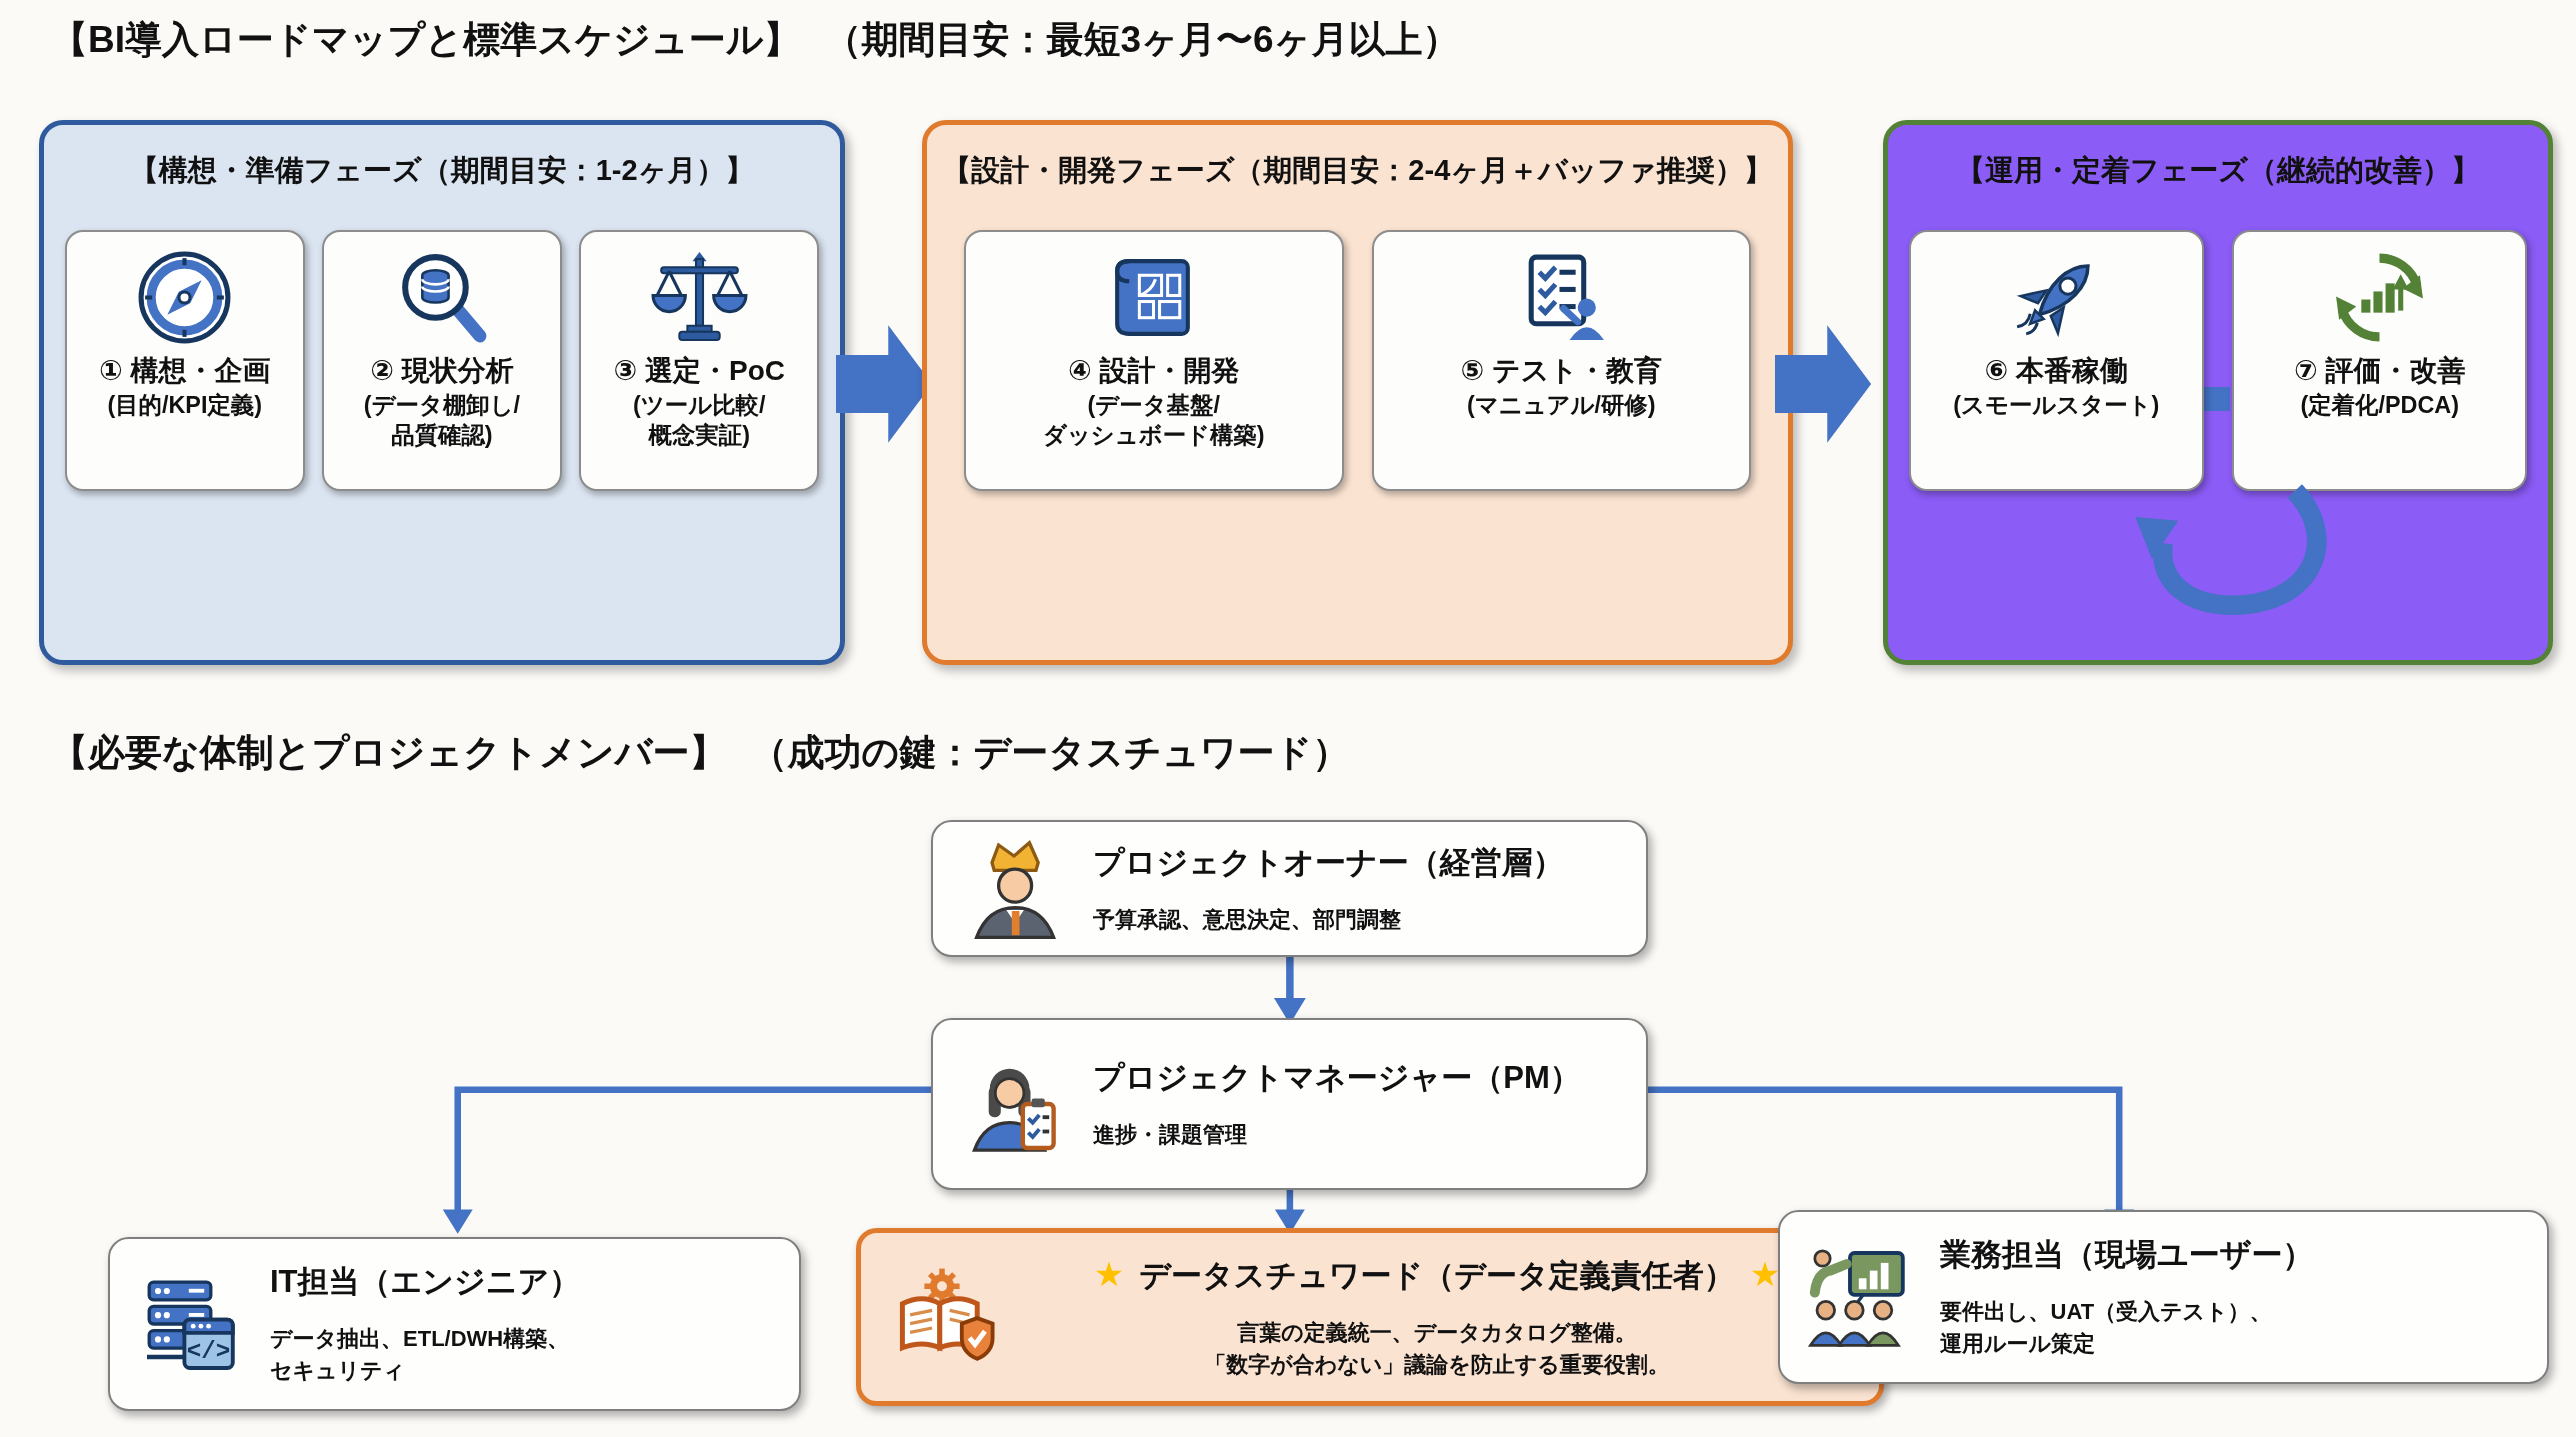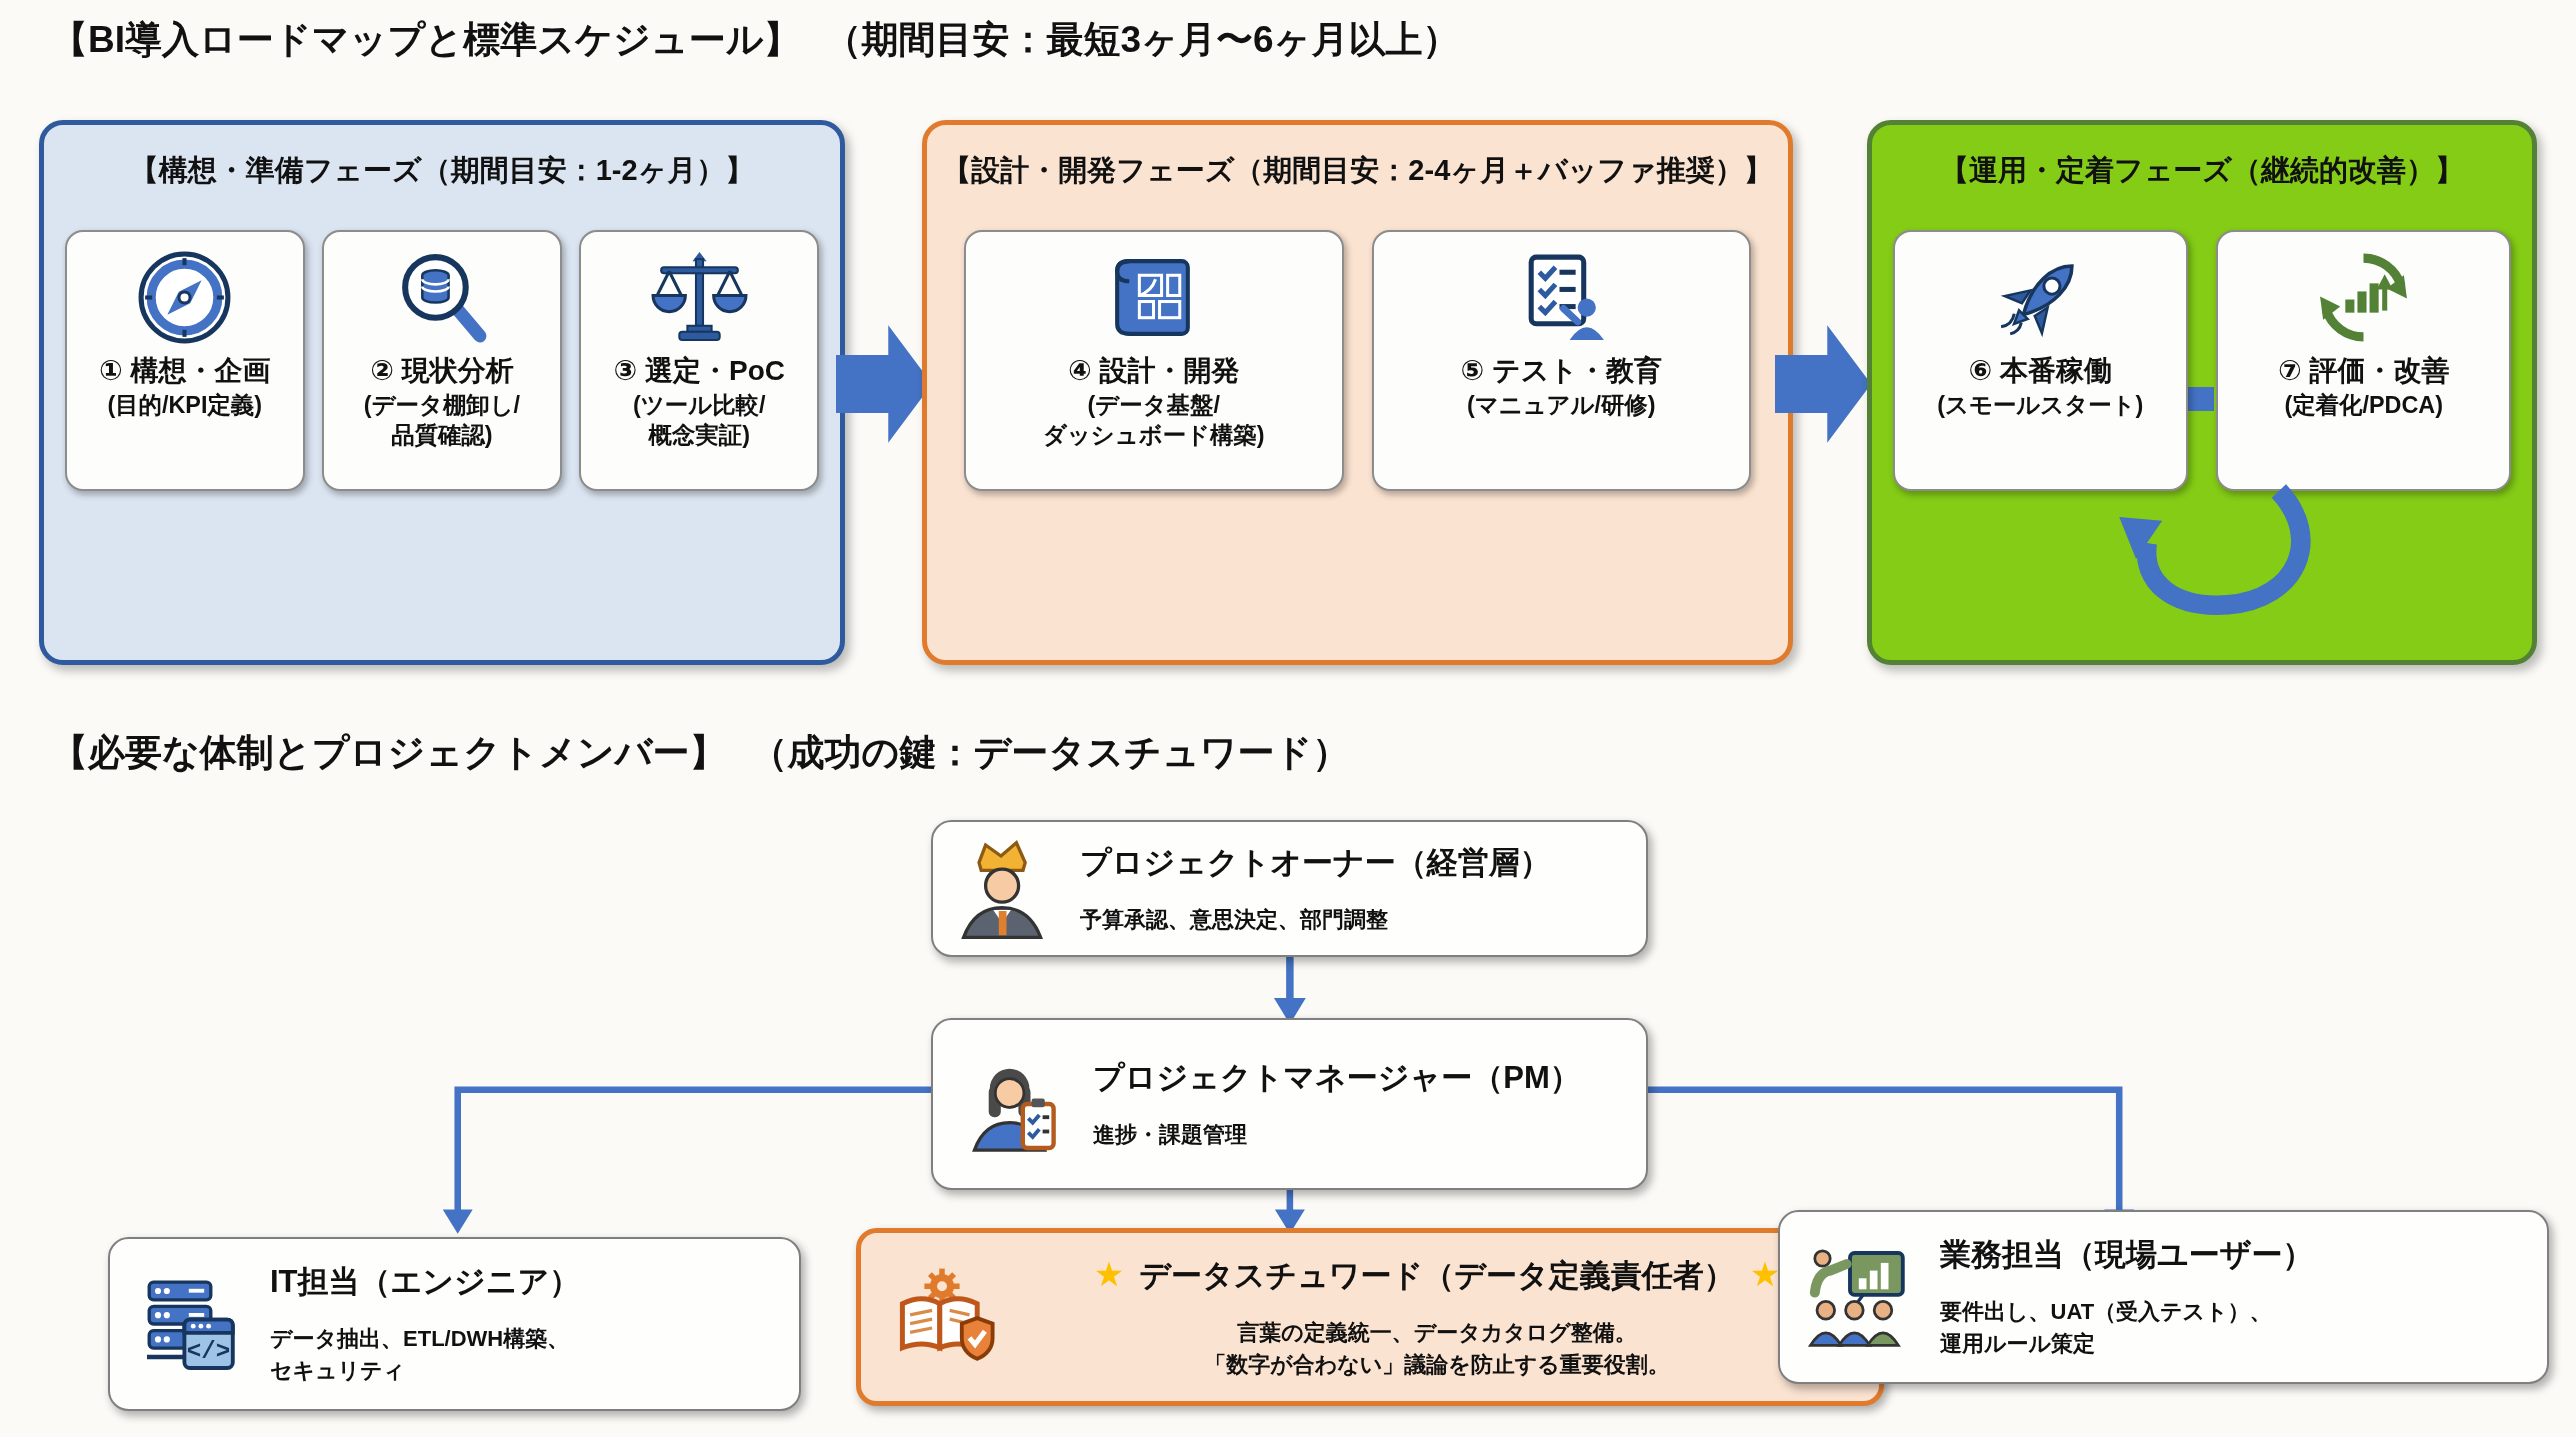--- a/index.html
+++ b/index.html
@@ -9,21 +9,21 @@
     font-family:"Liberation Sans","DejaVu Sans",sans-serif; font-weight:700;
   }
   .sec-title{position:absolute; font-size:37px; white-space:nowrap;}
   .sec-title .sub{margin-left:24px;}
 
   
   .phase{position:absolute; border-radius:24px; border:5.6px solid #000;
          box-shadow:4.7px 5.6px 9.4px rgba(0,0,0,.25);}
   .phase-blue  {background:#dbe5f1; border-color:#2f5b9e;}
   .phase-orange{background:#fbe3d1; border-color:#e07b2e;}
-  .phase-green {background:#84cc16; border-color:#538135;}
+  .phase-green {background:#8b5cf6; border-color:#538135;margin-left:16px;}
   .phase-header{position:absolute; left:0; right:0; top:26px; text-align:center;
                 font-size:29px; white-space:nowrap;}
   .cards{position:absolute; left:20.6px; right:20.6px; top:105px; display:flex;}
   .gap-sm{gap:17px;} .gap-lg{gap:28px;}
   .card{flex:1; height:257px; background:#fdfdfc; border:2.3px solid #8c8c8c;
         border-radius:18px; box-shadow:2.8px 3.7px 6.6px rgba(0,0,0,.28);
         display:flex; flex-direction:column; align-items:center;}
   .card-icon{width:101px; height:101px; margin-top:15px; flex:none;}
   .card-title{font-size:28px; margin-top:3.7px; white-space:nowrap;}
   .card-sub{font-size:23.4px; line-height:1.3; text-align:center; white-space:pre-line;}
@@ -210,21 +210,21 @@
     <g stroke="#4472c4" stroke-width="7" fill="none">
       <polyline points="997,1164 489,1164 489,1296"></polyline>
       <polyline points="1760,1164 2264,1164 2264,1296"></polyline>
       <line x1="1378" y1="1240" x2="1378" y2="1296"></line>
     </g>
     <polygon points="473,1292 505,1292 489,1318" fill="#4472c4"></polygon>
     <polygon points="2248,1292 2280,1292 2264,1318" fill="#4472c4"></polygon>
     <polygon points="1362,1292 1394,1292 1378,1318" fill="#4472c4"></polygon>
   </svg>
 
-  <div class="member" style="left:931px; top:820px; width:717px; height:137px;padding-left:13px;">
+  <div class="member" style="left:931px; top:820px; width:717px; height:137px;">
     <svg class="member-icon" viewBox="0 0 100 100">
       <polygon points="30,26 36,10 50,20 64,8 72,26 70,33 32,33" fill="#f2b233" stroke="#8c5a12" stroke-width="3"></polygon>
       <path d="M36 42 q2 -11 15 -11 q13 0 14 11 z" fill="#4a4a4a"></path>
       <circle cx="51" cy="47" r="15" fill="#f7cba4" stroke="#333" stroke-width="3"></circle>
       <path d="M16 94 q10 -27 35 -27 q25 0 35 27 z" fill="#5b6370" stroke="#333" stroke-width="3"></path>
       <polygon points="43,69 59,69 51,81" fill="#fff"></polygon>
       <rect x="48" y="70" width="7" height="22" fill="#e0802f"></rect>
     </svg>
     <div class="txt">
       <div class="m-title">プロジェクトオーナー（経営層）</div>

